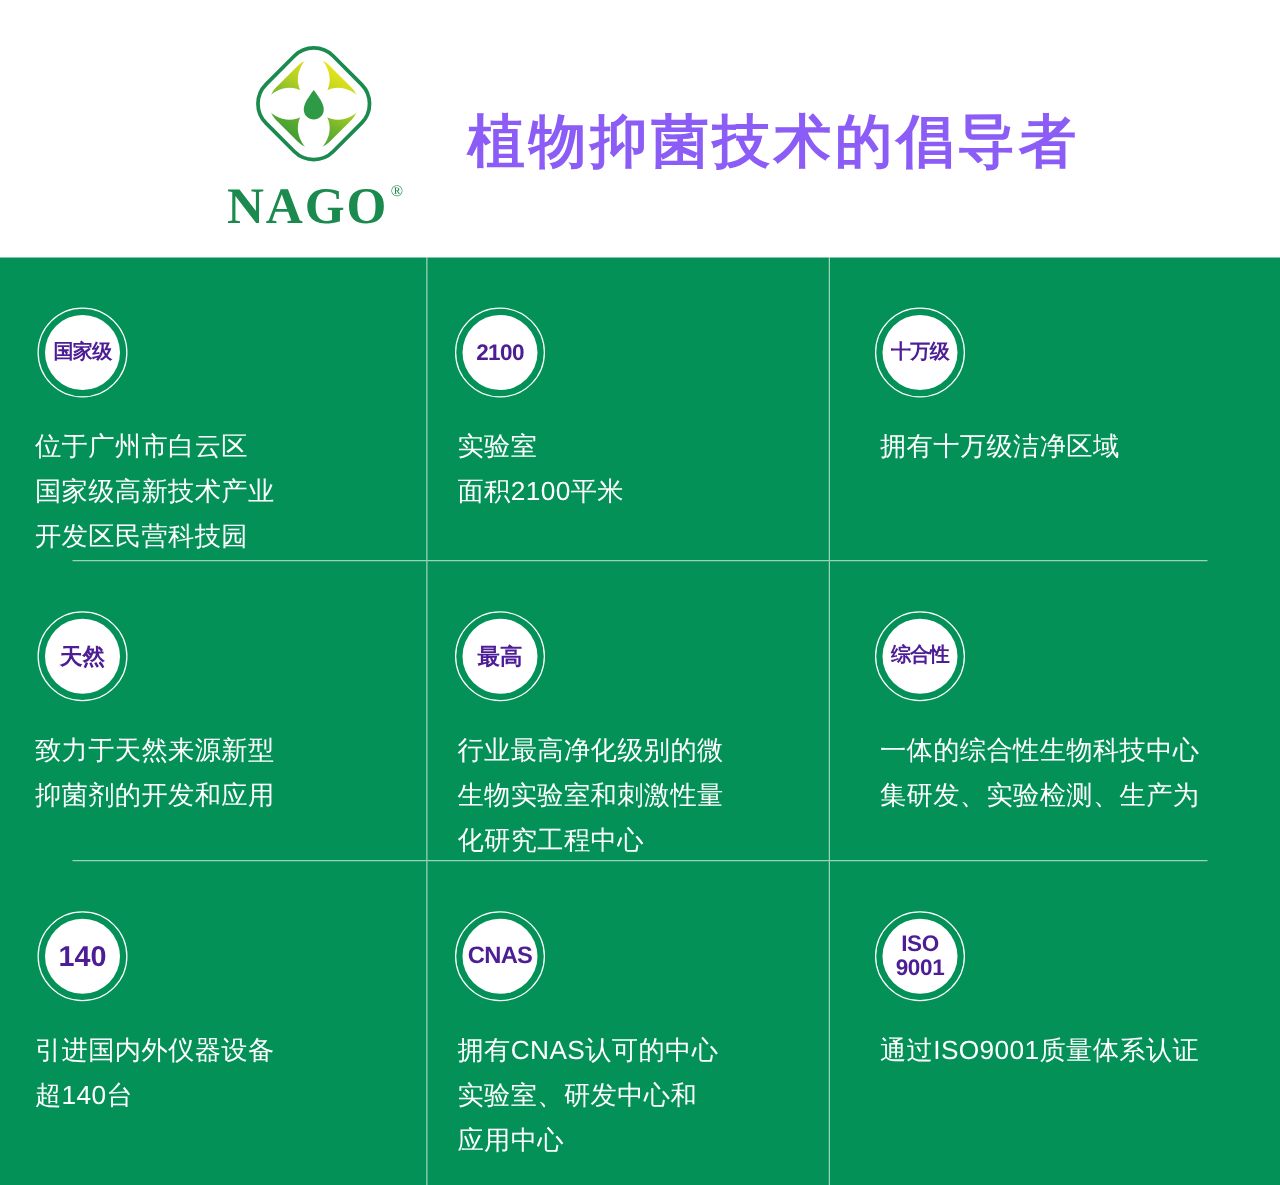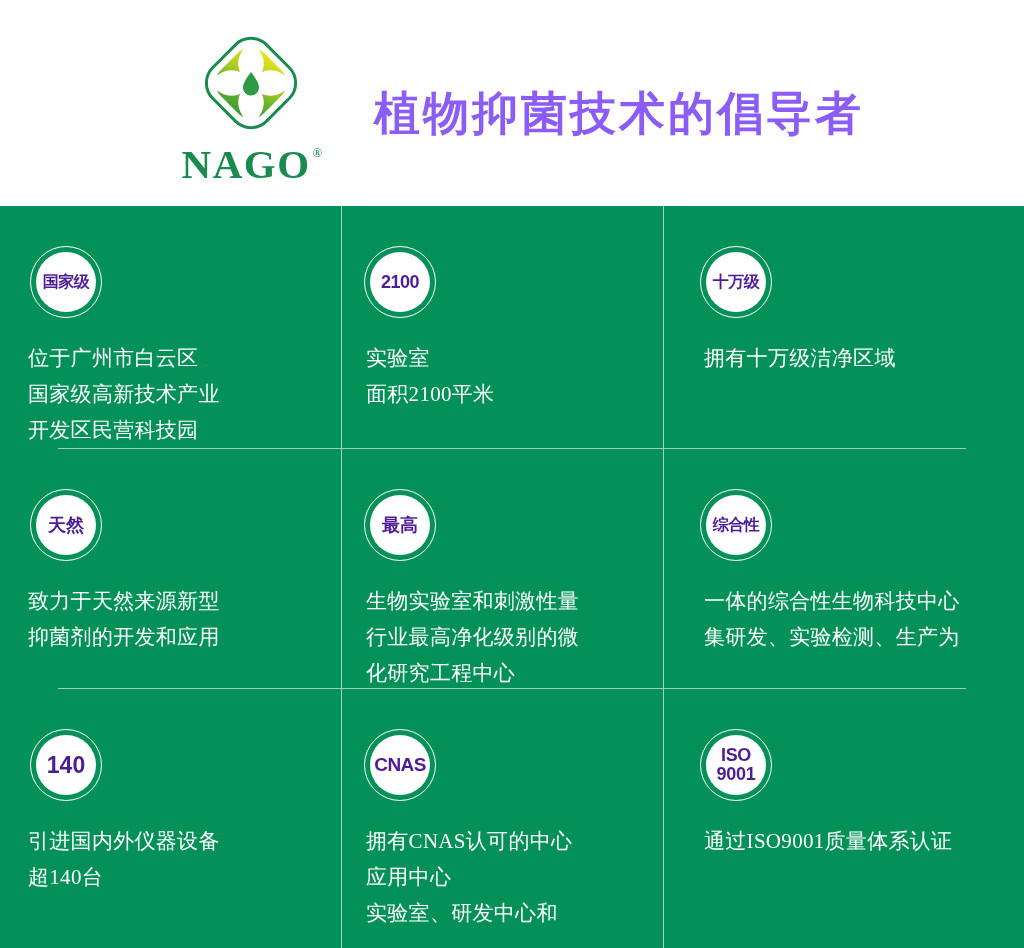--- a/index.html
+++ b/index.html
@@ -172,21 +172,21 @@
   .badge-disc.s-iso  { font-size: 18px; letter-spacing: -0.3px; }
 
   .cell-text {
     margin-top: 22px;
     color: #ffffff;
     font-size: 21px;
     line-height: 1.72;
     letter-spacing: 0.3px;
     font-weight: 400;
   }
-  .cell-text .ln { display: block; white-space: nowrap; font-family: Liberation Serif, serif; }
+  .cell-text .ln { display: block; white-space: nowrap; }
 
   .cell.c1 .cell-text { margin-left: 0px; }
   .cell.c2 .cell-text { margin-left: 4px; }
   .cell.c3 .cell-text { margin-left: 6px; }
 </style>
 </head>
 <body>
 
 <div class="page">
 
@@ -288,22 +288,22 @@
       </div>
       <div class="vline"></div>
       <div class="cell c2">
         <div class="cell-inner">
           <div class="badge">
             <div class="badge-disc s-cn2">
               <span class="bl">最高</span>
             </div>
           </div>
           <div class="cell-text">
+            <span class="ln">行业最高净化级别的微</span>
             <span class="ln">生物实验室和刺激性量</span>
-            <span class="ln">行业最高净化级别的微</span>
             <span class="ln">化研究工程中心</span>
           </div>
         </div>
       </div>
       <div class="vline"></div>
       <div class="cell c3">
         <div class="cell-inner">
           <div class="badge">
             <div class="badge-disc s-cn3">
               <span class="bl">综合性</span>
@@ -336,22 +336,22 @@
       <div class="vline"></div>
       <div class="cell c2">
         <div class="cell-inner">
           <div class="badge">
             <div class="badge-disc s-cnas">
               <span class="bl">CNAS</span>
             </div>
           </div>
           <div class="cell-text">
             <span class="ln">拥有CNAS认可的中心</span>
+            <span class="ln">实验室、研发中心和</span>
             <span class="ln">应用中心</span>
-            <span class="ln">实验室、研发中心和</span>
           </div>
         </div>
       </div>
       <div class="vline"></div>
       <div class="cell c3">
         <div class="cell-inner">
           <div class="badge">
             <div class="badge-disc s-iso">
               <span class="bl">ISO</span>
               <span class="bl">9001</span>

